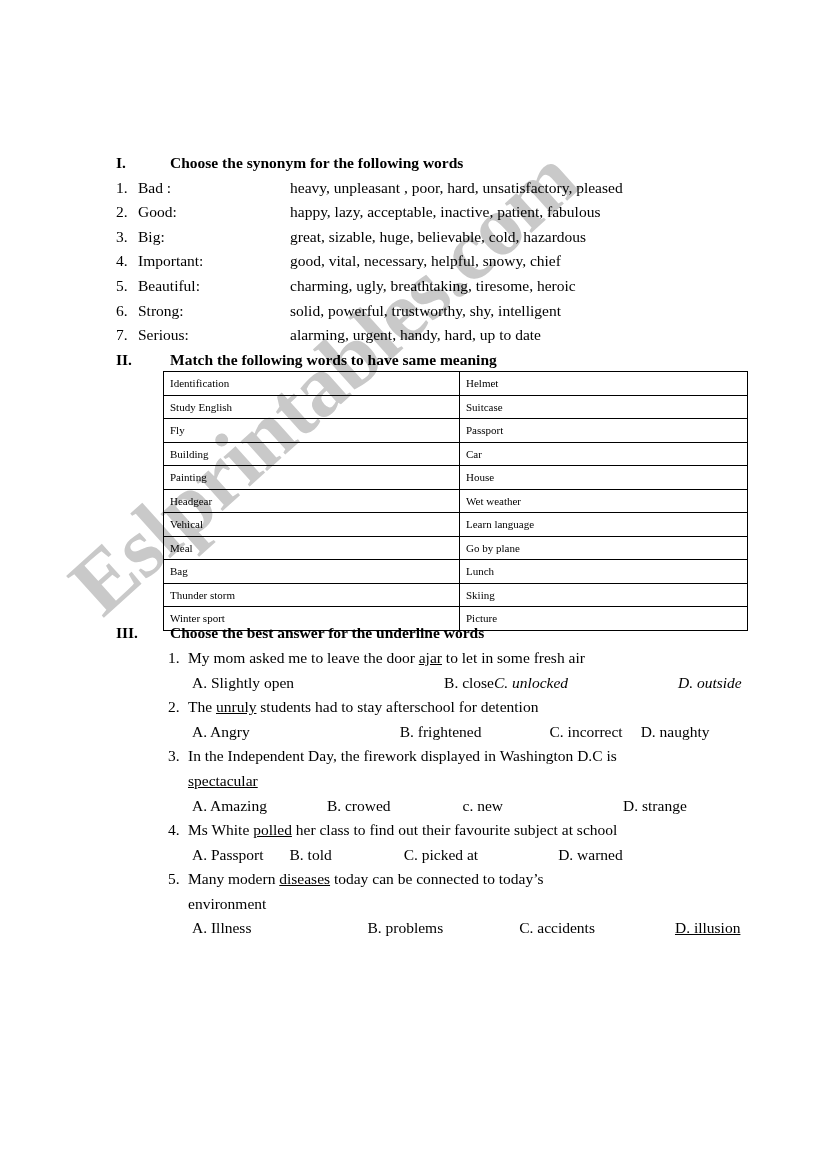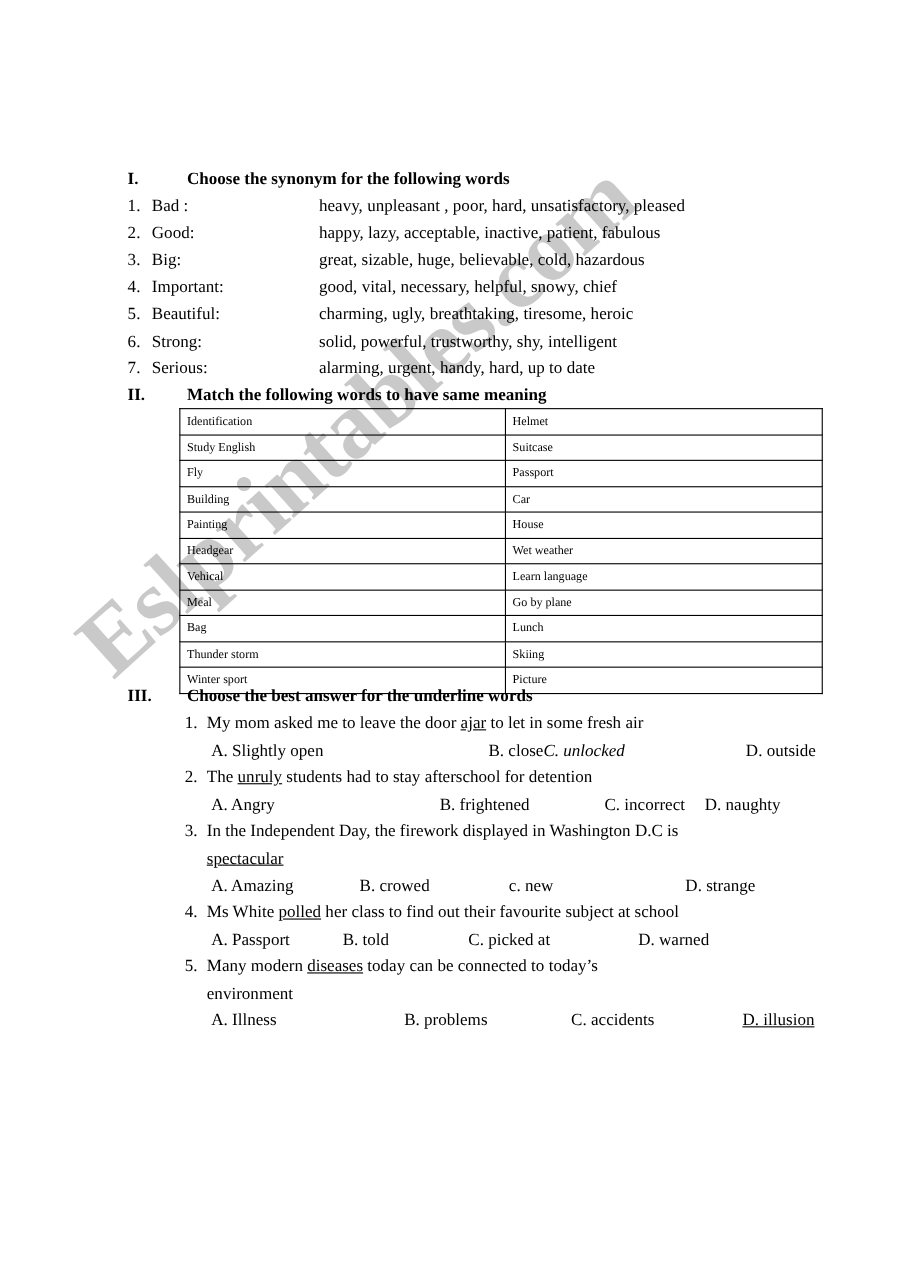--- a/index.html
+++ b/index.html
@@ -178,28 +178,28 @@
 
     <div style="height:249px;"></div>
 
     <div class="sec-head">
       <span class="roman">III.</span>
       <span class="htext">Choose the best answer for the underline words</span>
     </div>
 
     <div id="section3-questions">
         <div class="q-item"><span class="qnum">1.</span><span class="qtext"><span>My mom asked me to leave the door </span><u>ajar</u><span> to let in some fresh air</span></span></div>
-        <div class="opt-row"><span class="opt">A. Slightly open</span><span class="opt" style="margin-left: 150px;">B. close</span><span class="opt" style=" font-style: italic;">C. unlocked</span><span class="opt" style="margin-left: 110px;">D. outside</span></div>
+        <div class="opt-row"><span class="opt">A. Slightly open</span><span class="opt" style="margin-left: 150px;">B. close</span><span class="opt" style=" font-style: italic;">C. unlocked</span><span class="opt" style="margin-left: 110px; font-style: italic;">D. outside</span></div>
         <div class="q-item"><span class="qnum">2.</span><span class="qtext"><span>The </span><u>unruly</u><span> students had to stay afterschool for detention</span></span></div>
         <div class="opt-row"><span class="opt">A. Angry</span><span class="opt" style="margin-left: 150px;">B. frightened</span><span class="opt" style="margin-left: 68px;">C. incorrect</span><span class="opt" style="margin-left: 18px;">D. naughty</span></div>
         <div class="q-item"><span class="qnum">3.</span><span class="qtext"><span>In the Independent Day, the firework displayed  in Washington D.C is</span></span></div>
         <div class="q-cont"><u>spectacular</u></div>
         <div class="opt-row"><span class="opt">A. Amazing</span><span class="opt" style="margin-left: 60px;">B. crowed</span><span class="opt" style="margin-left: 72px;">c. new</span><span class="opt" style="margin-left: 120px;">D. strange</span></div>
         <div class="q-item"><span class="qnum">4.</span><span class="qtext"><span>Ms White </span><u>polled</u><span> her class to find out their favourite subject at  school</span></span></div>
-        <div class="opt-row"><span class="opt">A. Passport</span><span class="opt" style="margin-left: 48px;">B. told</span><span class="opt" style="margin-left: 72px;">C. picked at</span><span class="opt" style="margin-left: 80px;">D. warned</span></div>
+        <div class="opt-row"><span class="opt">A. Passport</span><span class="opt" style="margin-left: 26px;">B. told</span><span class="opt" style="margin-left: 72px;">C. picked at</span><span class="opt" style="margin-left: 80px;">D. warned</span></div>
         <div class="q-item"><span class="qnum">5.</span><span class="qtext"><span>Many modern </span><u>diseases</u><span> today can be connected to today’s</span></span></div>
         <div class="q-cont"><span>environment</span></div>
         <div class="opt-row"><span class="opt">A. Illness</span><span class="opt" style="margin-left: 116px;">B. problems</span><span class="opt" style="margin-left: 76px;">C. accidents</span><span class="opt" style="margin-left: 80px; text-decoration: underline;">D. illusion</span></div>
       </div>
 
   </div>
 
   <table id="match-table">
     <tbody id="match-table-body">
         <tr>

